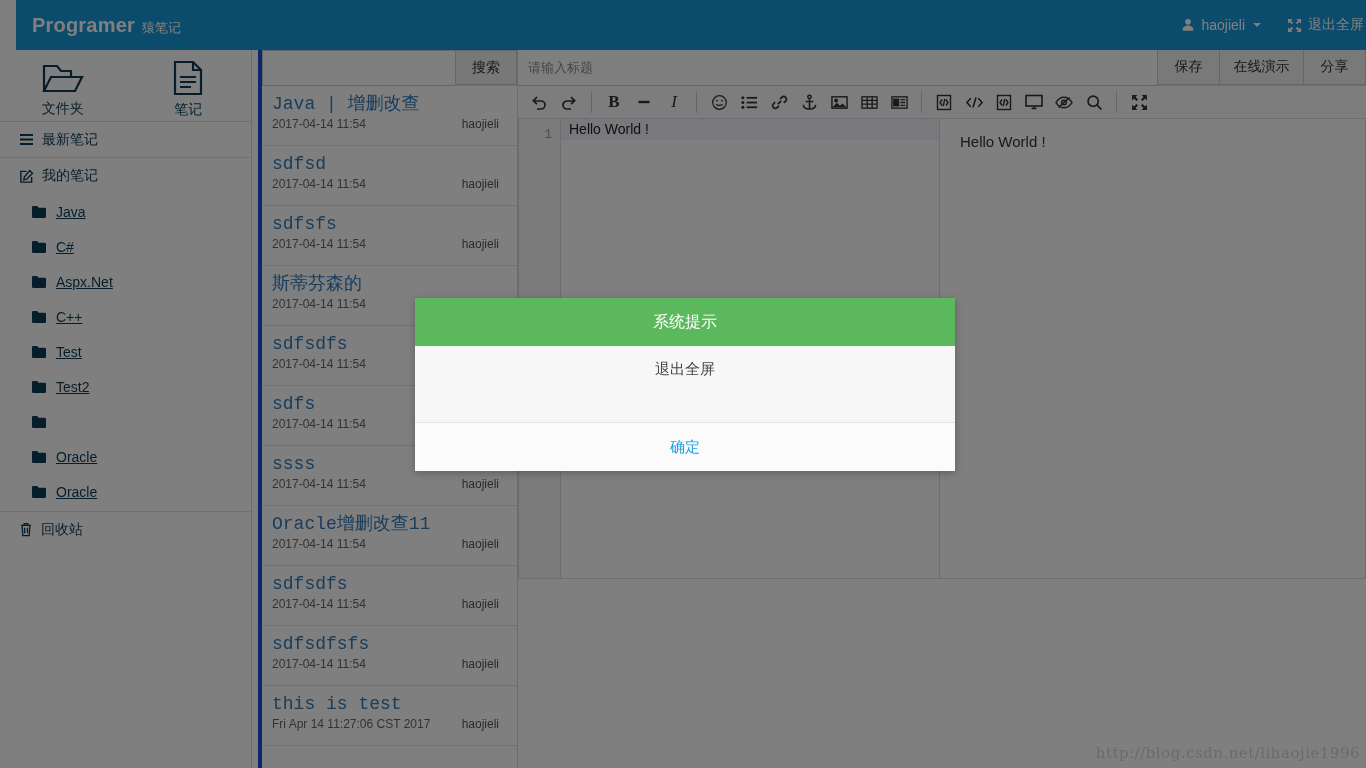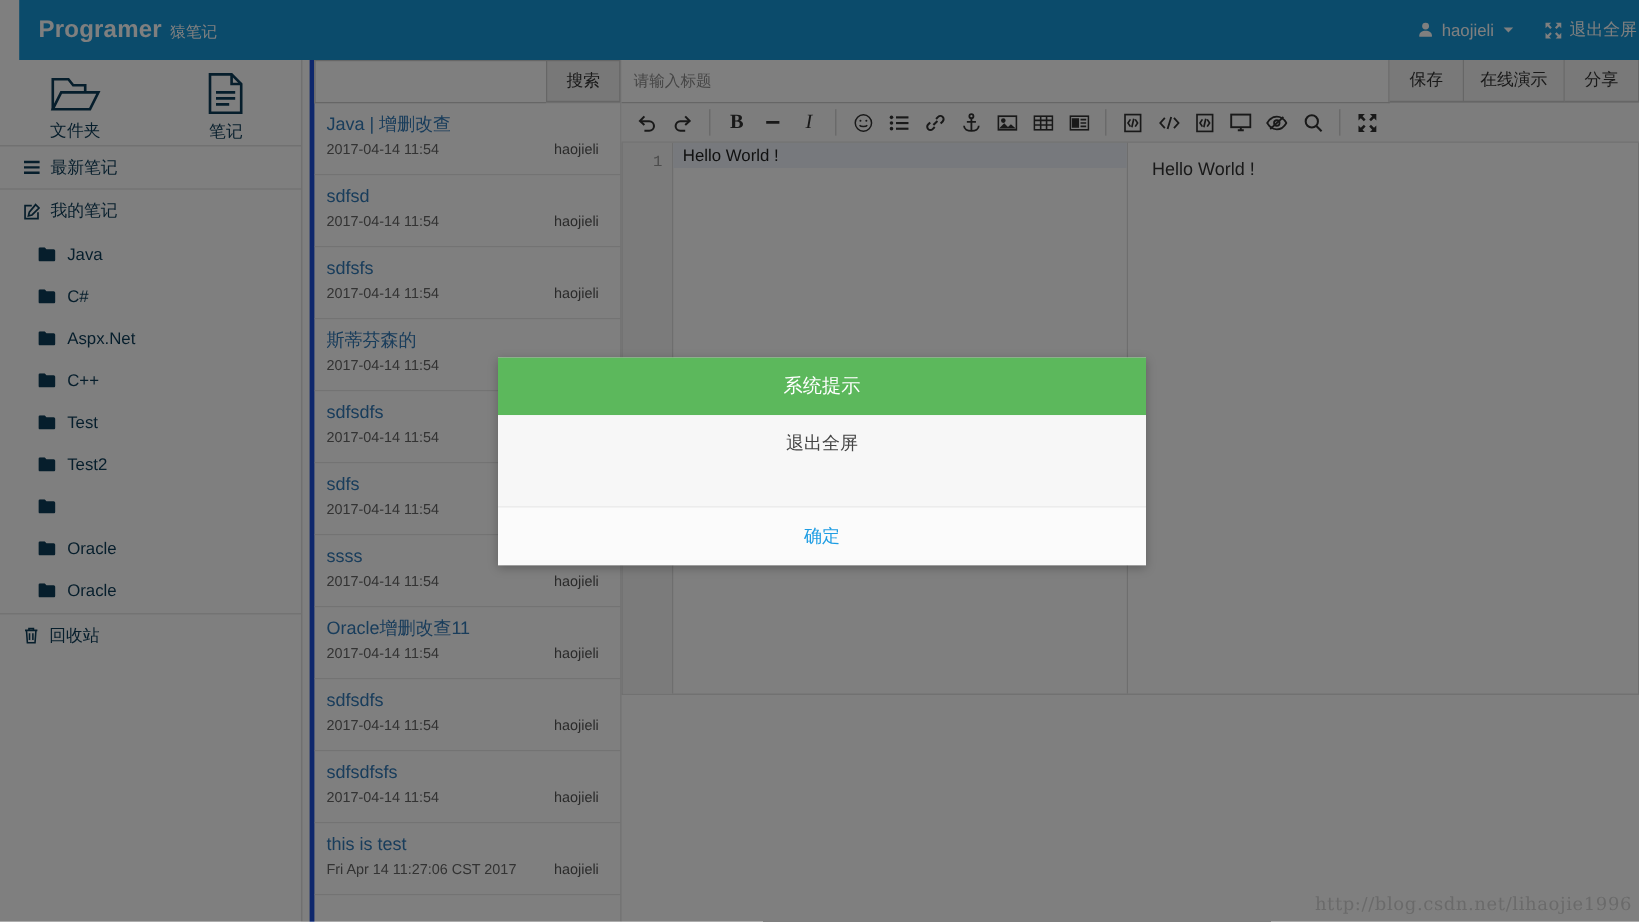--- a/index.html
+++ b/index.html
@@ -59,21 +59,21 @@
     color: #0d3c58; font-size: 14px; cursor: pointer; padding-top: 8px;
   }
   .side-tab .ico svg { margin-bottom: 3px; }
 
   .side-row {
     height: 36px; display: flex; align-items: center;
     gap: 8px; padding-left: 19px;
     color: #0d3c58; font-size: 14px; cursor: pointer;
   }
   .side-row.section { border-bottom: 1px solid #e2e2e2; }
-  .side-row.folder { padding-left: 32px; gap: 9px; height: 35px; }
+  .side-row.folder { padding-left: 32px; gap: 9px; height: 35px; text-decoration: underline; }
   .side-row.trash { border-top: 1px solid #e2e2e2; margin-top: 2px; }
   .folder-label { white-space: nowrap; }
 
   
   .notelist {
     position: absolute; top: 50px; left: 258px;
     width: 260px; height: 718px;
     background: #ffffff;
     border-left: 4px solid #1d4ed8;
     border-right: 1px solid #d9d9d9;
@@ -90,22 +90,22 @@
     font-size: 14px; color: #333; cursor: pointer;
     font-family: "Liberation Sans", sans-serif;
   }
   .notes-scroll { position: relative; height: 682px; overflow: hidden; }
   .note-item {
     height: 60px; padding: 8px 18px 0 10px;
     border-bottom: 1px solid #e6e6e6;
     cursor: pointer;
   }
   .note-title {
-    color: #337ab7; font-size: 15px; line-height: 20px;
-    white-space: nowrap; overflow: hidden;
+    color: #337ab7; font-size: 18px; line-height: 20px;
+    white-space: nowrap; overflow: hidden; font-family: Liberation Mono, monospace;
   }
   .note-meta {
     display: flex; justify-content: space-between; align-items: center;
     font-size: 12px; color: #666; margin-top: 3px; gap: 16px;
   }
   .note-author { color: #555; }
 
   
   .editor-wrap {
     position: absolute; top: 50px; left: 518px;

